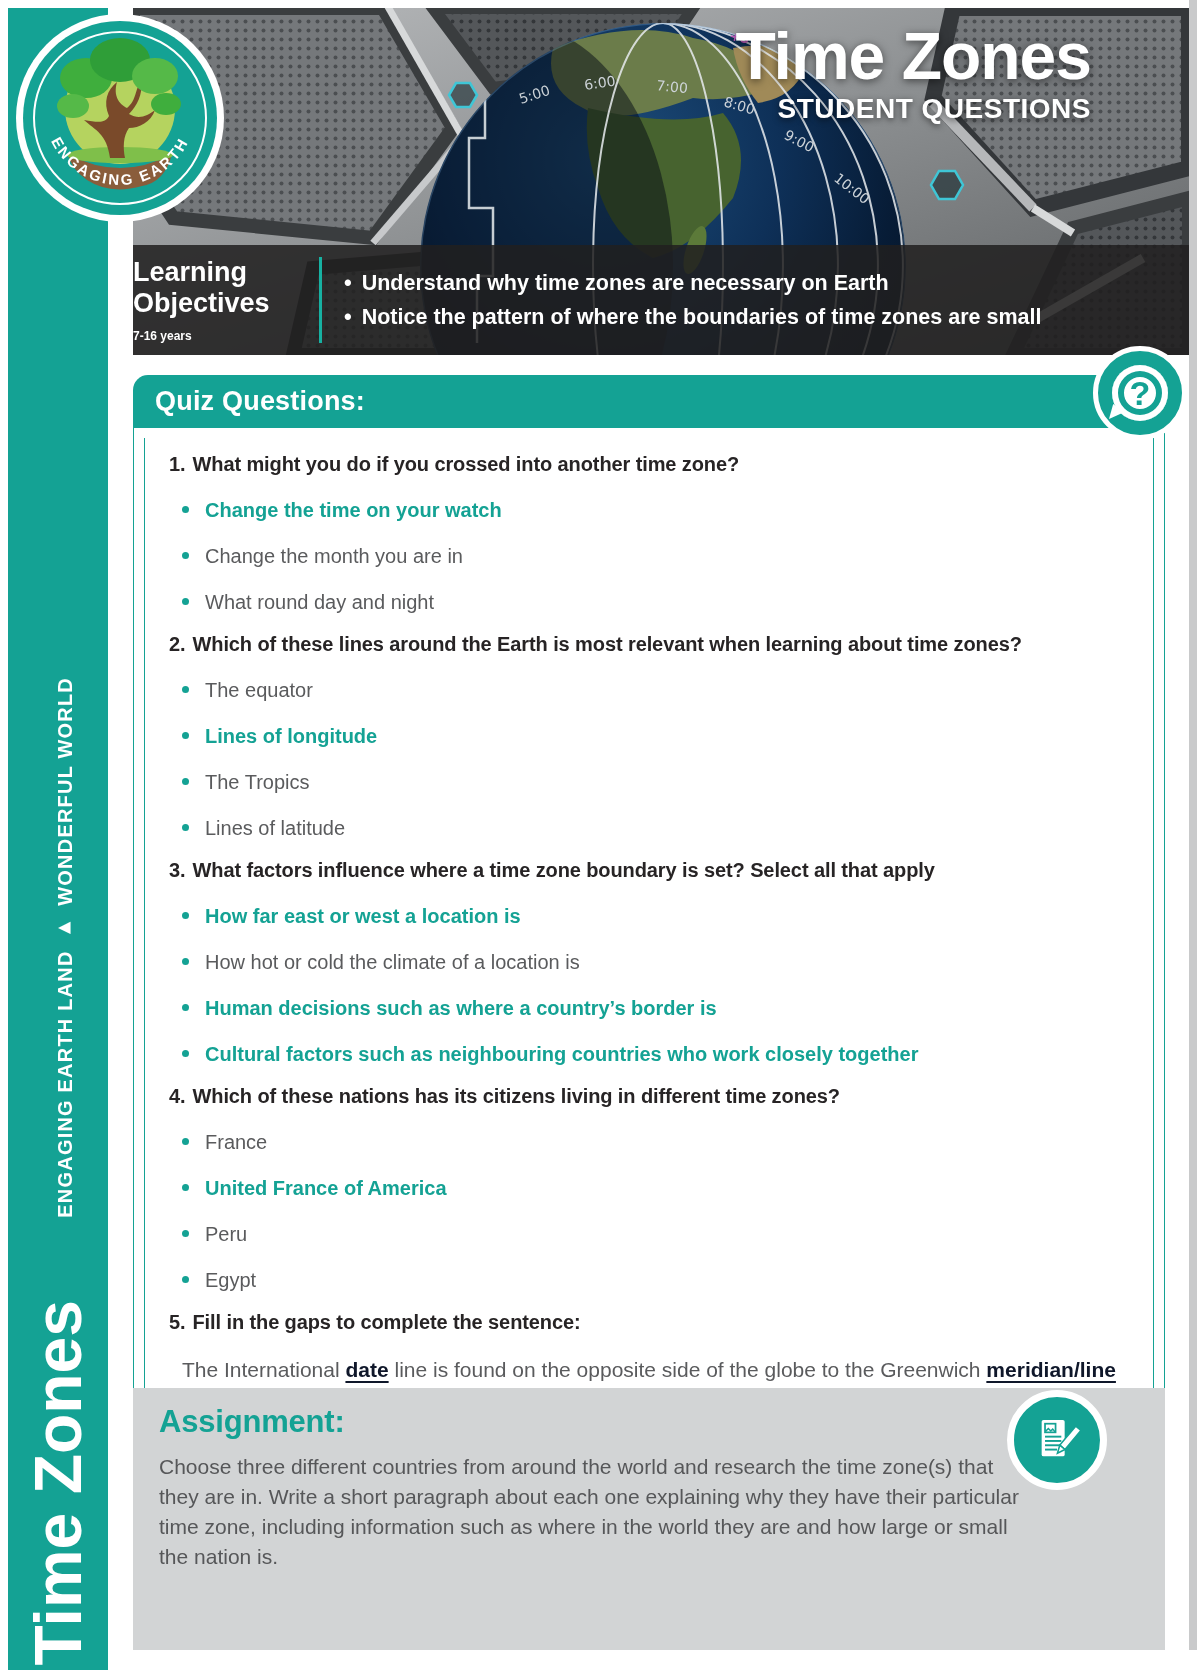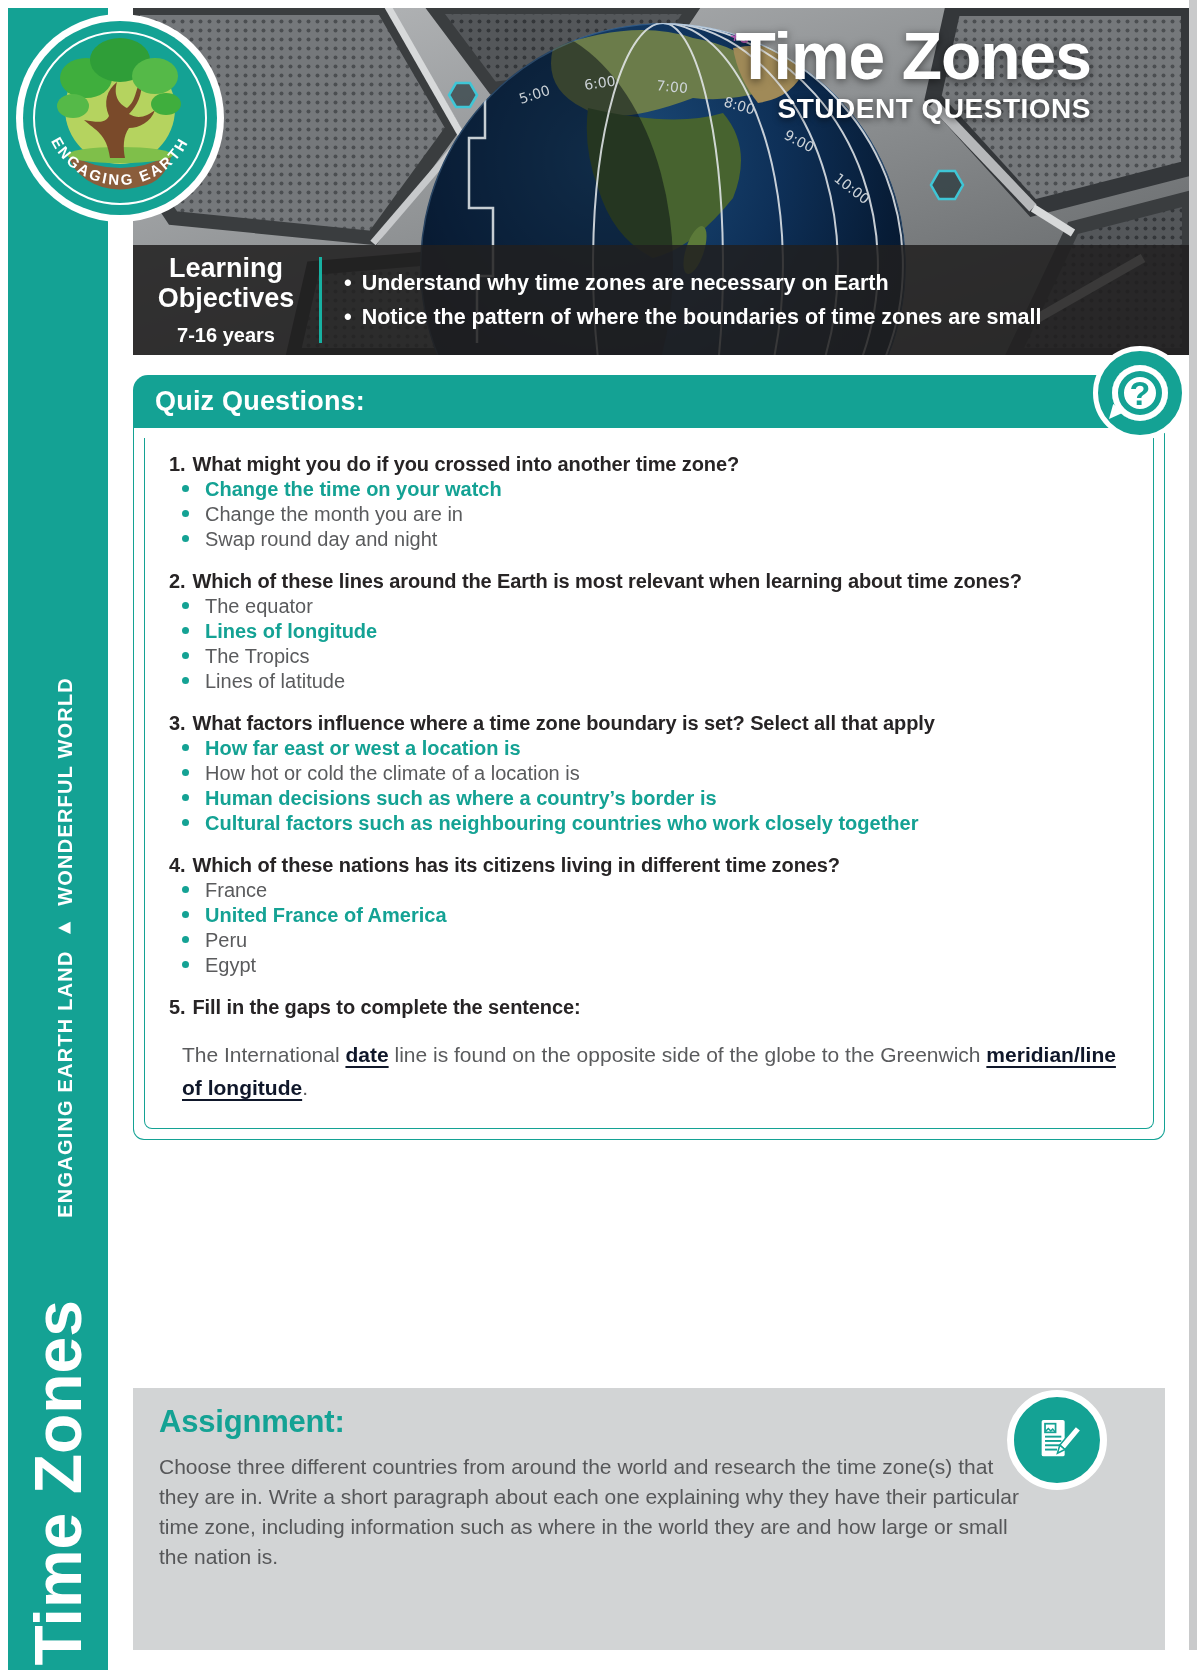--- a/index.html
+++ b/index.html
@@ -18,43 +18,43 @@
   .side-small .arrow{font-size:15px;margin:6px 0;}
 
   
   .header{position:absolute;left:133px;top:8px;width:1056px;height:347px;z-index:1;overflow:hidden;background:#6e7173;}
   .hdr-art{position:absolute;left:0;top:0;}
   .hdr-title{position:absolute;top:14px;right:98px;text-align:right;color:#fff;z-index:4;}
   .hdr-title .t1{font-size:66px;font-weight:bold;line-height:1.05;letter-spacing:-1px;text-shadow:0 2px 8px rgba(0,0,0,.55);}
   .hdr-title .t2{font-size:28px;font-weight:bold;letter-spacing:.5px;margin-top:2px;text-shadow:0 2px 6px rgba(0,0,0,.55);}
   .objectives{position:absolute;left:0;bottom:0;width:100%;height:110px;background:rgba(33,31,32,.86);
               display:flex;align-items:center;z-index:5;}
-  .obj-left{width:186px;text-align:center;color:#fff;flex:0 0 auto;}
+  .obj-left{width:186px;color:#fff;flex:0 0 auto;}
   .obj-left .oh{font-size:27px;font-weight:bold;line-height:1.12;}
-  .obj-left .age{font-size:20px;font-weight:bold;margin-top:11px;}
+  .obj-left .age{font-size:12px;font-weight:bold;margin-top:11px;}
   .obj-div{width:3px;height:86px;background:#17b1a2;flex:0 0 auto;}
   .obj-list{margin-left:22px;color:#fff;font-size:21.5px;font-weight:bold;line-height:1.1;}
   .obj-item{margin:9px 0;display:flex;align-items:baseline;}
   .obj-item .b{margin-right:10px;font-size:22px;}
 
   
   .logo{position:absolute;left:14px;top:12px;width:212px;height:212px;z-index:6;}
 
   
   .quiz{position:absolute;left:133px;top:375px;width:1032px;z-index:1;}
   .quiz-bar{height:53px;background:#14a294;border-radius:15px 15px 0 0;display:flex;align-items:center;
             color:#fff;font-size:27px;font-weight:bold;padding-left:22px;letter-spacing:.2px;}
   .quiz-outer{border:1.5px solid #14a294;border-top:none;border-radius:0 0 11px 11px;padding:10px;}
   .quiz-inner{border:1.5px solid #14a294;border-top:none;border-radius:0 0 8px 8px;background:#fff;
               padding:8px 26px 24px 24px;}
   .q{margin-top:17px;}
   .q:first-child{margin-top:6px;}
   .q-head{font-size:20px;font-weight:bold;color:#272425;letter-spacing:-0.1px;line-height:25px;}
   .q-head .num{margin-right:7px;}
-  .ans{padding-left:13px;font-size:20px;color:#5a5b5d;line-height:25px;display:flex;align-items:baseline;}
+  .ans{margin-top:21px;padding-left:13px;font-size:20px;color:#5a5b5d;line-height:25px;display:flex;align-items:baseline;}
   .ans .dot{flex:0 0 auto;width:7px;height:7px;border-radius:50%;background:#14a294;margin-right:16px;transform:translateY(-4px);}
   .ans.correct .txt{color:#14a294;font-weight:bold;}
   .fill{margin-top:18px;padding-left:13px;font-size:21px;color:#5a5b5d;line-height:33px;max-width:990px;}
   .fill .blank{color:#0f172a;font-weight:bold;text-decoration:underline;text-decoration-thickness:2px;text-underline-offset:4px;}
   .qmark{position:absolute;right:-22px;top:-29px;width:84px;height:84px;background:#14a294;border:5px solid #fff;
          border-radius:50%;display:flex;align-items:center;justify-content:center;z-index:7;}
   .qmark-bubble{position:relative;width:56px;height:56px;background:#fff;border-radius:50%;
          box-shadow:inset 0 0 0 6px #fff, inset 0 0 0 12px #14a294;
          display:flex;align-items:center;justify-content:center;font-size:34px;font-weight:bold;color:#14a294;}
   .qmark-bubble::after{content:"";position:absolute;left:-3px;bottom:2px;width:15px;height:15px;background:#fff;
@@ -227,21 +227,21 @@
           <div class="ans correct">
               <span class="dot"></span>
               <span class="txt">Change the time on your watch</span>
             </div>
           <div class="ans">
               <span class="dot"></span>
               <span class="txt">Change the month you are in</span>
             </div>
           <div class="ans">
               <span class="dot"></span>
-              <span class="txt">Swap round day and night</span>
+              <span class="txt">What round day and night</span>
             </div>
         </div>
 
         <div class="q">
           <div class="q-head"><span class="num">2.</span><span>Which of these lines around the Earth is most relevant when learning about time zones?</span></div>
           <div class="ans">
               <span class="dot"></span>
               <span class="txt">The equator</span>
             </div>
           <div class="ans correct">

